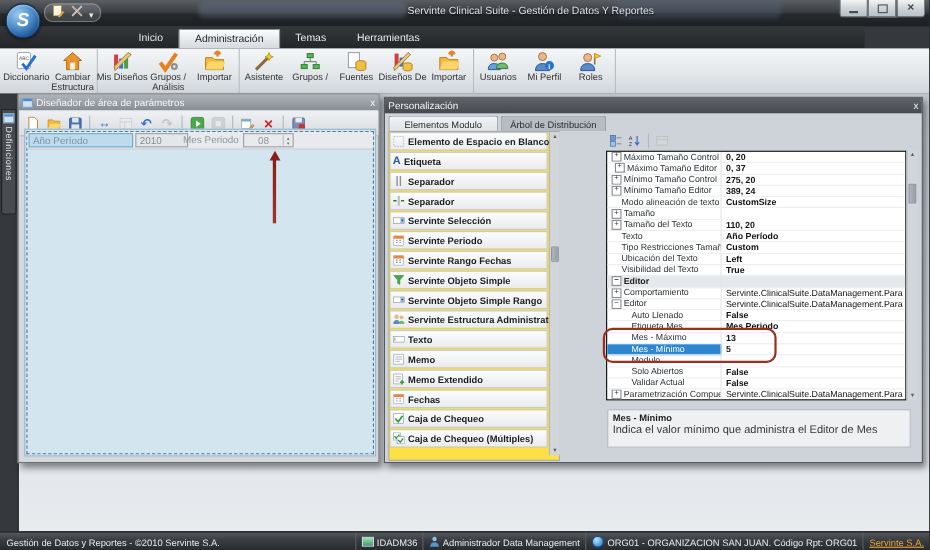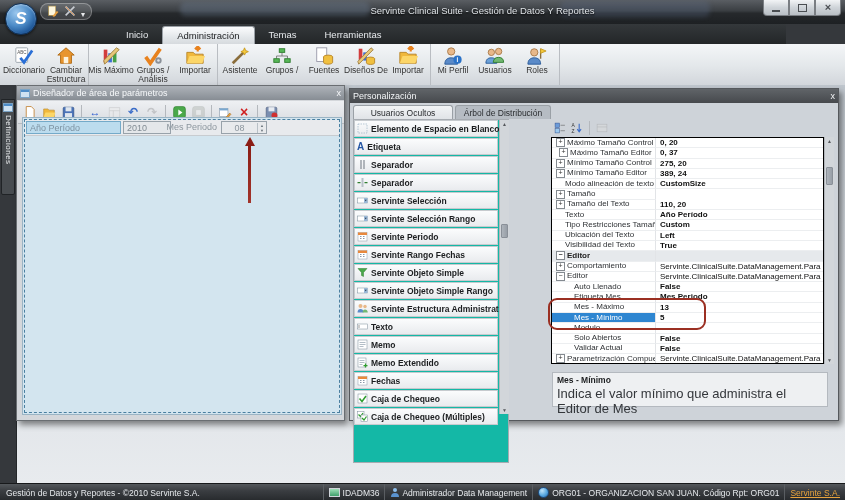--- a/index.html
+++ b/index.html
@@ -84,21 +84,21 @@
   #redarrow-stem{left:225px;top:27px;width:3px;height:58px;background:linear-gradient(#8b1d15,#a2342b);}
   #redarrow-head{left:221.5px;top:19px;width:0;height:0;border-left:5px solid transparent;border-right:5px solid transparent;border-bottom:9px solid #8b1d15;}
 
   
   #personal{left:349px;top:88px;width:490px;height:333px;background:#ced3d9;border:1px solid #55585c;box-sizing:border-box;}
   #personal .ptitle{background:linear-gradient(#606468,#46494d);}
   .ptab{position:absolute;top:16px;height:14px;font-size:8.5px;color:#2a2d30;line-height:14px;text-align:center;
     border:1px solid #9aa0a6;border-bottom:none;border-radius:3px 3px 0 0;box-sizing:border-box;}
   .ptab.active{background:linear-gradient(#f2f4f6,#e0e3e7);}
   .ptab.inactive{background:#b6bcc3;}
-  #el-list{left:3px;top:30px;width:156px;height:344px;background:#14b8a6;border:1px solid #a6abb1;box-sizing:border-box;overflow:hidden;}
+  #el-list{left:3px;top:30px;width:156px;height:300px;background:#fde047;border:1px solid #a6abb1;box-sizing:border-box;overflow:hidden;}
   .el-item{height:15px;margin:0 10px 1px 0;background:linear-gradient(#fbfcfd,#e9ebee);border:1px solid #c6cace;
     display:flex;align-items:center;gap:3px;padding-left:2px;}
   .el-item .el-label{font-size:8.5px;font-weight:bold;color:#1c1e20;white-space:nowrap;}
   .vscroll{position:absolute;width:9px;background:#d2d6da;border-left:1px solid #b2b6bb;}
   .sarrow{position:absolute;left:1px;width:7px;text-align:center;font-size:5px;color:#55585c;line-height:8px;}
   .sthumb{position:absolute;left:1px;width:7px;background:linear-gradient(90deg,#aeb4bb,#989fa7);border:1px solid #8a9098;border-radius:1px;box-sizing:border-box;}
   #grid-toolbar{left:203px;top:31px;height:15px;display:flex;align-items:center;gap:3px;}
   #propgrid{left:201px;top:48px;width:273px;height:227px;background:#fff;border:1px solid #000000;box-sizing:border-box;overflow:hidden;}
   .prow{display:flex;height:10.3px;line-height:10.3px;font-size:8px;}
   .prow .pname{width:104px;border-right:1px solid #e2e4e7;border-bottom:1px solid #eceef0;color:#2e3134;
@@ -107,21 +107,21 @@
   .prow .pval.boldv{font-weight:bold;}
   .prow.cat{background:#e6e9ec;}
   .prow.cat .pname{font-weight:bold;color:#222;}
   .pname.sel{background:#2e86d1;color:#fff !important;}
   .exp{display:inline-block;width:7px;height:7px;border:1px solid #848a90;background:#fff;color:#333;
     font-size:7px;line-height:6px;text-align:center;margin:0 2px;flex:none;}
   .expspace{display:inline-block;width:11px;flex:none;}
   #annot{left:198px;top:209px;width:154px;height:28px;border:2px solid #9b2f22;border-radius:9px;pointer-events:none;}
   #descbox{left:202px;top:283px;width:276px;height:35px;background:#eef0f2;border:1px solid #b4b9bf;box-sizing:border-box;padding:2px 4px;}
   #descbox .dtitle{font-size:8.5px;font-weight:bold;color:#1c1e20;}
-  #descbox .dtext{font-size:13px;color:#33363a;margin-top:1px;}
+  #descbox .dtext{font-size:10px;color:#33363a;margin-top:1px;}
 
   
   #statusbar{left:0;top:483px;width:845px;height:17px;background:linear-gradient(#54585c,#3a3d41 40%,#26292c);
     border-top:1px solid #17191b;display:flex;align-items:center;color:#e6e9ec;font-size:8.5px;}
   #status-left{padding-left:6px;white-space:nowrap;}
   #status-right{margin-left:auto;display:flex;align-items:flex-end;height:100%;}
   .sseg{display:flex;align-items:center;gap:3px;padding:0 5px;height:100%;border-left:1px solid #5a5e62;white-space:nowrap;}
   .slink{color:#e8a33d;text-decoration:underline;}
   .ic-monitor{width:9px;height:7px;background:linear-gradient(#9fe0b8,#3f9e6a);border:1px solid #cfd4d9;}
   .ic-user{width:9px;height:9px;position:relative;}
@@ -209,21 +209,21 @@
             <div class="ricon">
               <span style="display: inline-flex;">
                 <svg width="20" height="20" viewBox="0 0 22 22">
                   <rect x="3" y="4" width="4" height="14" fill="#d23c3c"></rect>
                   <rect x="8" y="8" width="4" height="10" fill="#3c6cd2"></rect>
                   <rect x="13" y="6" width="4" height="12" fill="#46a046"></rect>
                   <path d="M4 20L20 4l-3-2L3 16z" fill="#e8c87a" stroke="#a08040"></path>
                 </svg>
               </span>
             </div>
-            <div class="lbl">Mis Máximo</div>
+            <div class="lbl">Mis Diseños</div>
           </div>
           <div class="rbtn">
             <div class="ricon">
               <span style="display: inline-flex;">
                 <svg width="20" height="20" viewBox="0 0 22 22">
                   <path d="M3 12l5 7L19 3" stroke="#e8821e" stroke-width="4" fill="none"></path>
                   <circle cx="17" cy="16" r="3.5" fill="#8a9098"></circle>
                   <circle cx="17" cy="16" r="1.4" fill="#dfe3e7"></circle>
                 </svg>
               </span>
@@ -306,41 +306,41 @@
               </span>
             </div>
             <div class="lbl">Importar</div>
           </div>
         </div>
         <div class="rgroup">
           <div class="rbtn">
             <div class="ricon">
               <span style="display: inline-flex;">
                 <svg width="20" height="20" viewBox="0 0 22 22">
+                  <circle cx="7" cy="7" r="3.5" fill="#e8b88a" stroke="#a87848"></circle>
+                  <path d="M1 19c0-4.5 2.5-6 6-6s6 1.5 6 6z" fill="#6aa0d8" stroke="#2a5a98"></path>
+                  <circle cx="15" cy="6" r="3.5" fill="#e8b88a" stroke="#a87848"></circle>
+                  <path d="M9 18c.5-4 2.5-5.5 6-5.5 3 0 5.5 1.5 5.5 5.5z" fill="#72b872" stroke="#2e7d2e"></path>
+                </svg>
+              </span>
+            </div>
+            <div class="lbl">Usuarios</div>
+          </div>
+          <div class="rbtn">
+            <div class="ricon">
+              <span style="display: inline-flex;">
+                <svg width="20" height="20" viewBox="0 0 22 22">
                   <circle cx="9" cy="6" r="4" fill="#e8b88a" stroke="#a87848"></circle>
                   <path d="M2 20c0-5 3-7 7-7s7 2 7 7z" fill="#5a8ac8" stroke="#2a5a98"></path>
                   <circle cx="16" cy="15" r="4.5" fill="#2a72c8"></circle>
                   <text x="14.8" y="18" font-size="7" fill="#fff" font-weight="bold">i</text>
                 </svg>
               </span>
             </div>
             <div class="lbl">Mi Perfil</div>
-          </div>
-          <div class="rbtn">
-            <div class="ricon">
-              <span style="display: inline-flex;">
-                <svg width="20" height="20" viewBox="0 0 22 22">
-                  <circle cx="7" cy="7" r="3.5" fill="#e8b88a" stroke="#a87848"></circle>
-                  <path d="M1 19c0-4.5 2.5-6 6-6s6 1.5 6 6z" fill="#6aa0d8" stroke="#2a5a98"></path>
-                  <circle cx="15" cy="6" r="3.5" fill="#e8b88a" stroke="#a87848"></circle>
-                  <path d="M9 18c.5-4 2.5-5.5 6-5.5 3 0 5.5 1.5 5.5 5.5z" fill="#72b872" stroke="#2e7d2e"></path>
-                </svg>
-              </span>
-            </div>
-            <div class="lbl">Usuarios</div>
           </div>
           <div class="rbtn">
             <div class="ricon">
               <span style="display: inline-flex;">
                 <svg width="20" height="20" viewBox="0 0 22 22">
                   <circle cx="8" cy="7" r="4" fill="#e8b88a" stroke="#a87848"></circle>
                   <path d="M1 20c0-5 3-7 7-7s7 2 7 7z" fill="#5a8ac8" stroke="#2a5a98"></path>
                   <path d="M15 3v11" stroke="#8a6d3b" stroke-width="1.5"></path>
                   <path d="M15 3l6 2.5L15 8z" fill="#f5c93c" stroke="#c89a20"></path>
                 </svg>
@@ -471,21 +471,21 @@
       <div id="redarrow-stem" class="abs"></div>
       <div id="redarrow-head" class="abs"></div>
     </div>
   </div>
 
   <div id="personal" class="abs panel">
     <div class="ptitle">
       <span>Personalización</span>
       <span class="pclose">x</span>
     </div>
-    <div id="ptab1" class="ptab active" style="left:3px;width:100px;">Usuarios Ocultos</div>
+    <div id="ptab1" class="ptab active" style="left:3px;width:100px;">Elementos Modulo</div>
     <div id="ptab2" class="ptab inactive" style="left:105px;width:96px;">Árbol de Distribución</div>
 
     <div id="el-list" class="abs">
         <div class="el-item">
           <span style="display: inline-flex;">
             <svg width="11" height="11" viewBox="0 0 22 22">
               <rect x="2" y="2" width="18" height="18" fill="none" stroke="#7a9ab0" stroke-dasharray="3,2"></rect>
             </svg>
           </span>
           <span class="el-label">Elemento de Espacio en Blanco</span>
@@ -513,30 +513,20 @@
         </div>
         <div class="el-item">
           <span style="display: inline-flex;">
             <svg width="11" height="11" viewBox="0 0 22 22">
               <rect x="1" y="6" width="20" height="10" fill="#fff" stroke="#7a8a98"></rect>
               <rect x="14" y="6" width="7" height="10" fill="#9ab8d8"></rect>
               <path d="M15.5 9.5l2 3 2-3z" fill="#234"></path>
             </svg>
           </span>
           <span class="el-label">Servinte Selección</span>
-        </div>
-        <div class="el-item">
-          <span style="display: inline-flex;">
-            <svg width="11" height="11" viewBox="0 0 22 22">
-              <rect x="1" y="6" width="20" height="10" fill="#fff" stroke="#7a8a98"></rect>
-              <rect x="14" y="6" width="7" height="10" fill="#9ab8d8"></rect>
-              <path d="M15.5 9.5l2 3 2-3z" fill="#234"></path>
-            </svg>
-          </span>
-          <span class="el-label">Servinte Selección Rango</span>
         </div>
         <div class="el-item">
           <span style="display: inline-flex;">
             <svg width="11" height="11" viewBox="0 0 22 22">
               <rect x="2" y="3" width="18" height="17" fill="#fff" stroke="#8a98a8"></rect>
               <rect x="2" y="3" width="18" height="5" fill="#e8883c"></rect>
               <path d="M6 11h3M12 11h3M6 15h3M12 15h3" stroke="#8a98a8" stroke-width="2"></path>
             </svg>
           </span>
           <span class="el-label">Servinte Periodo</span>

